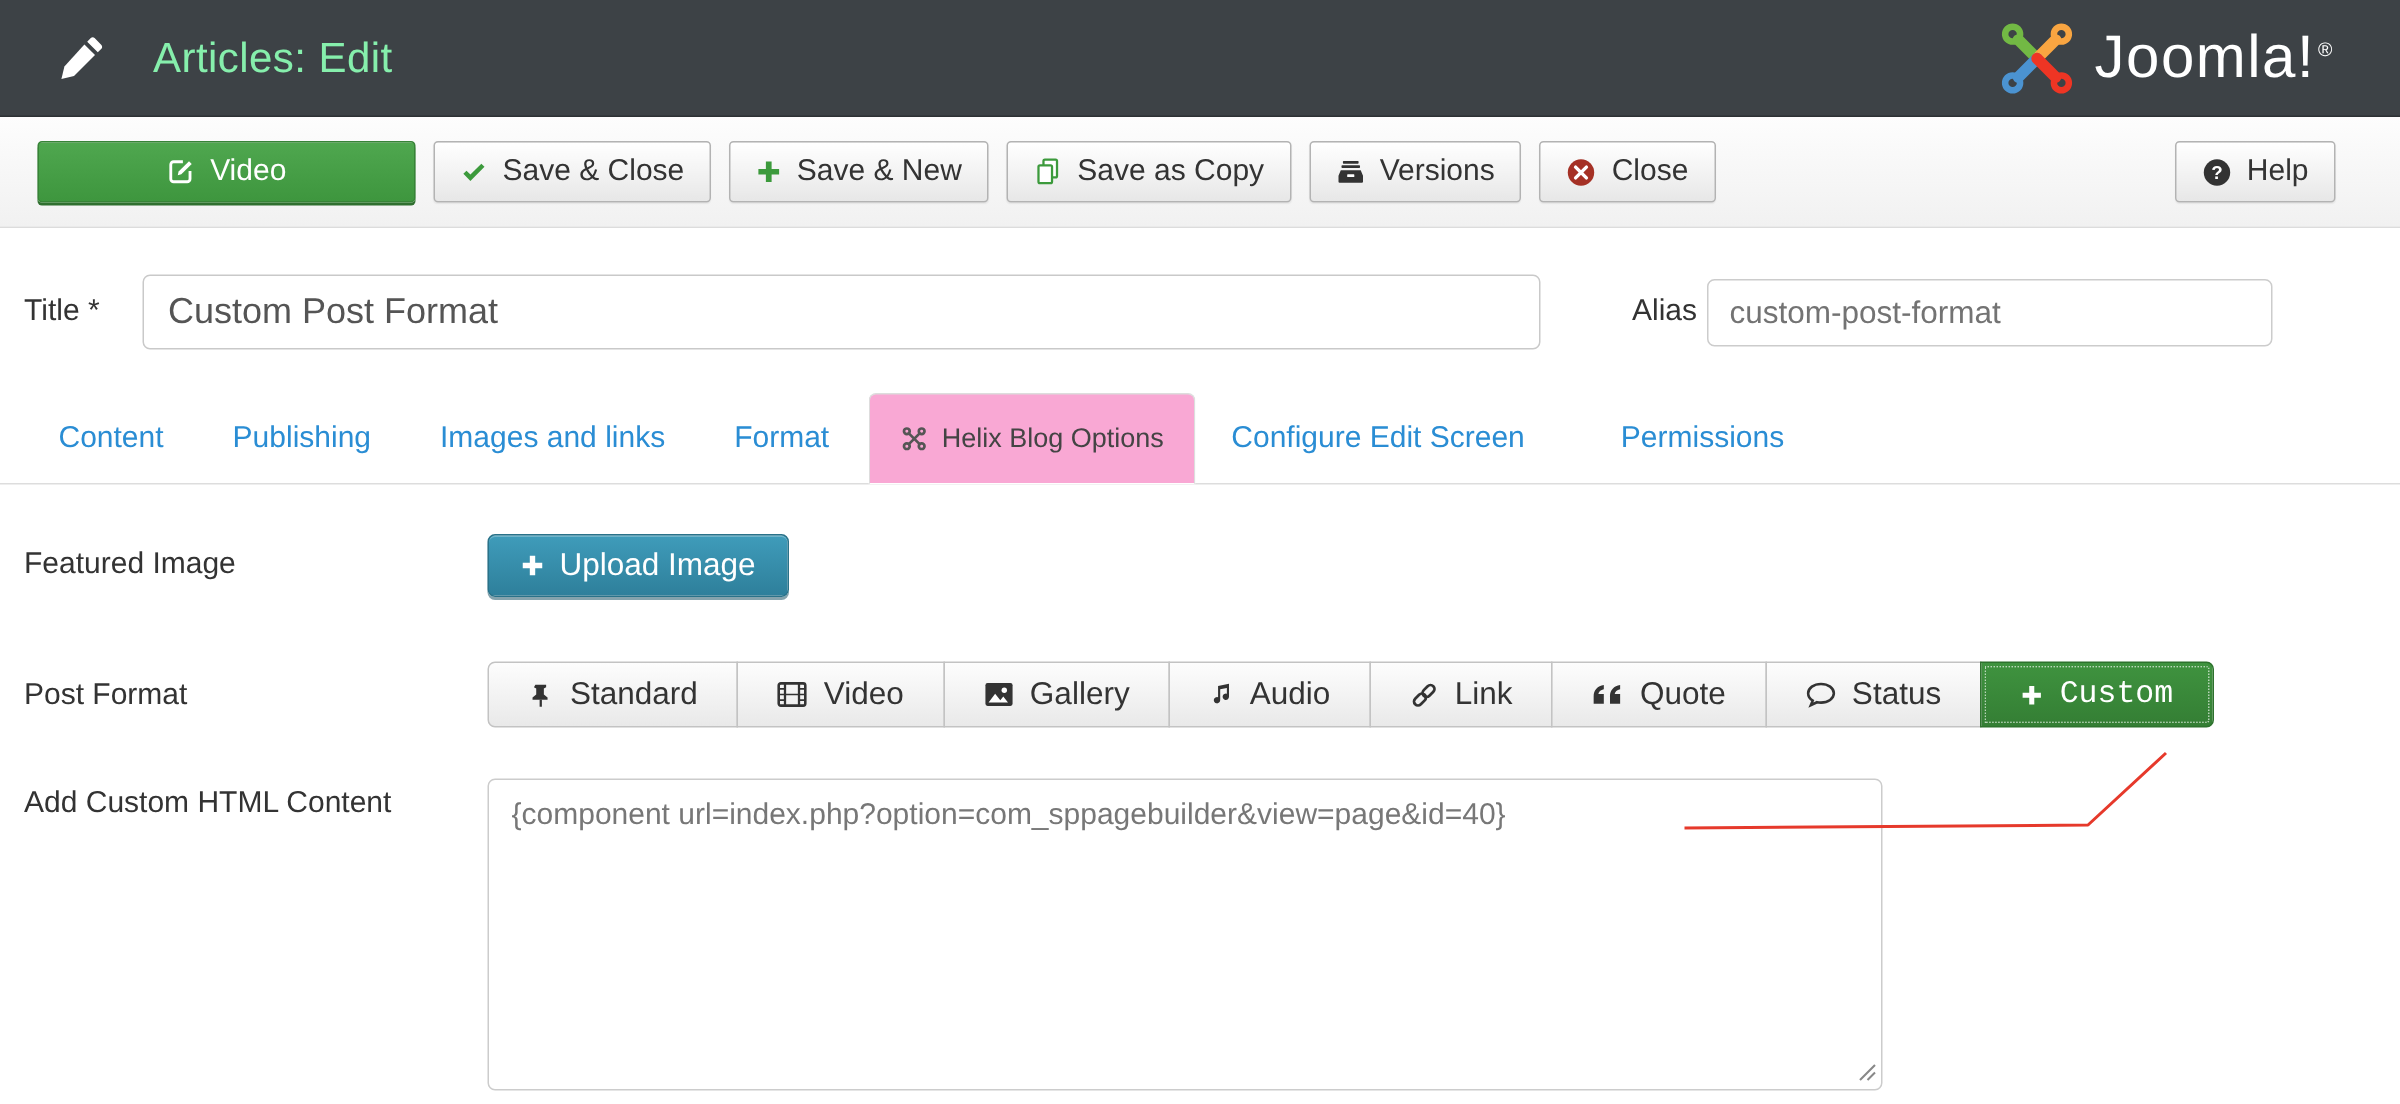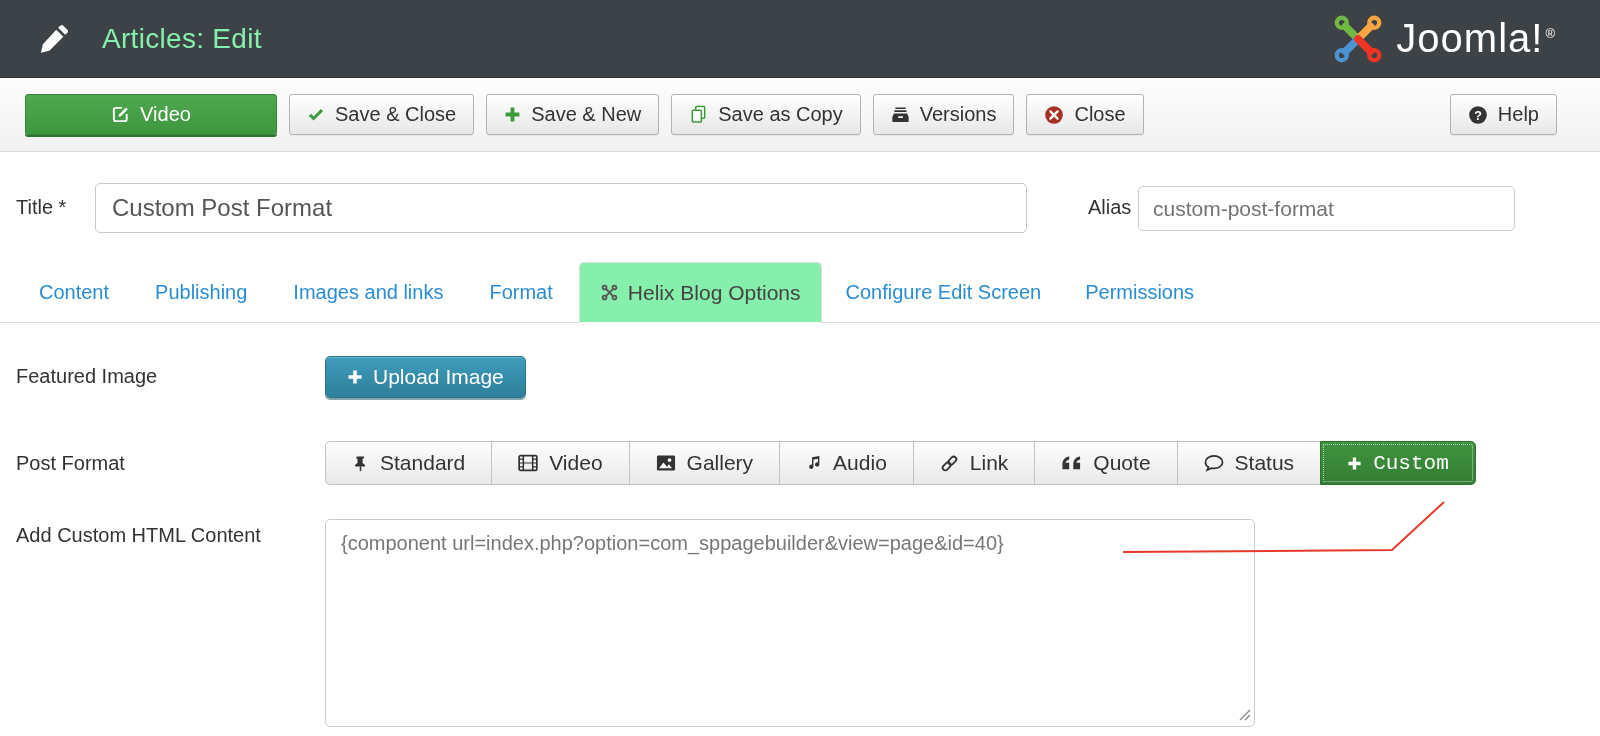--- a/index.html
+++ b/index.html
@@ -55,25 +55,25 @@
 
   
   .tabs{
     position:absolute; top:262px; left:0; right:0; height:61px;
     display:flex; align-items:center; padding-left:39px; border-bottom:1px solid #ddd;
   }
   .tab{ font-size:20px; color:#2a8dd4; margin-right:46px; cursor:pointer; white-space:nowrap; }
   .tabs > :nth-child(4){ margin-right:0; }
   .tab-active{
     align-self:stretch; display:flex; align-items:center; gap:9px;
-    background:#86efac; border:1px solid #ddd; border-bottom:1px solid #fff;
+    background:#f9a8d4; border:1px solid #ddd; border-bottom:1px solid #fff;
     margin-bottom:-1px; border-radius:5px 5px 0 0; padding:0 20px;
-    margin-left:26px; margin-right:24px; color:#444; font-size:21px; cursor:default; white-space:nowrap;
-  }
-  .tabs > :nth-child(6){ margin-right:44px; }
+    margin-left:26px; margin-right:24px; color:#444; font-size:18px; cursor:default; white-space:nowrap;
+  }
+  .tabs > :nth-child(6){ margin-right:64px; }
 
   
   #lbl-featured{ left:16px; top:365px; }
   .btn-upload{
     position:absolute; left:325px; top:356px; height:42px;
     display:inline-flex; align-items:center; gap:10px; padding:0 21px;
     background:linear-gradient(#3f9cba,#2e7f9b); border:1px solid #2a7289; border-radius:5px;
     color:#fff; font-size:21px; cursor:pointer;
     box-shadow:inset 0 1px 0 rgba(255,255,255,.25), 0 2px 0 rgba(32,88,106,.55);
   }

